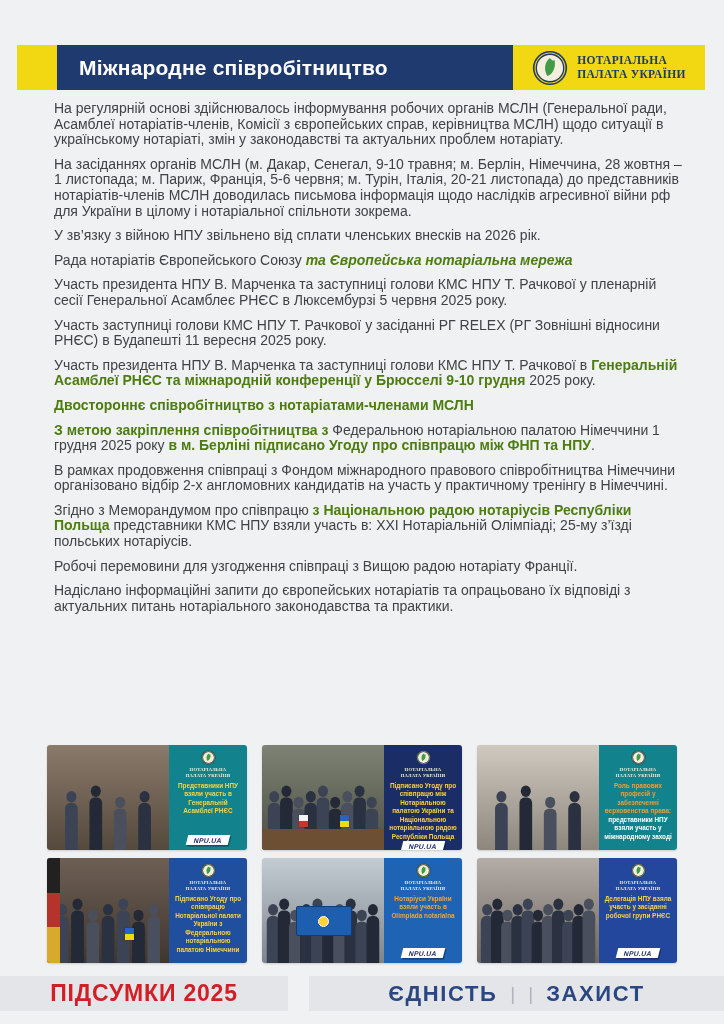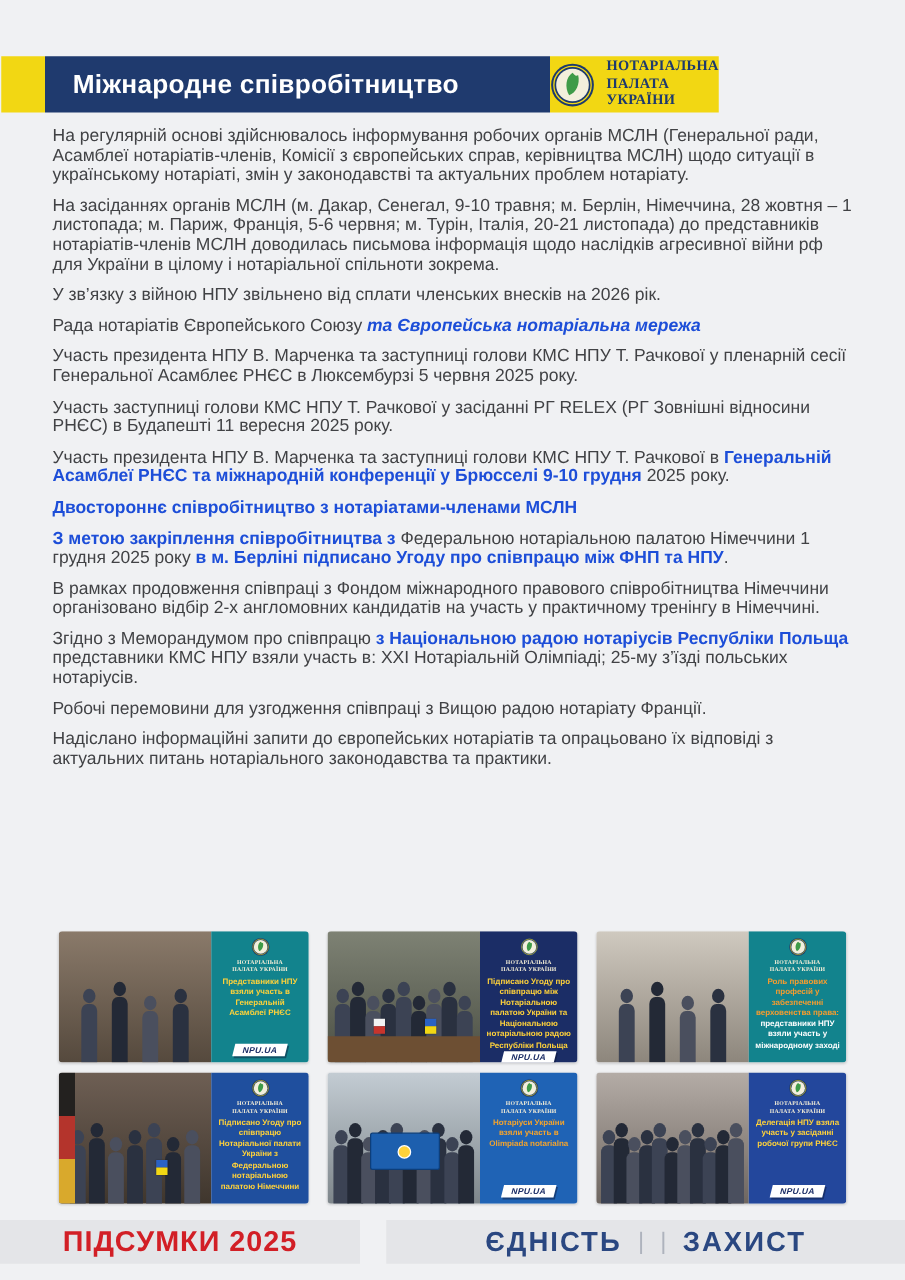--- a/index.html
+++ b/index.html
@@ -1,33 +1,33 @@
 <!DOCTYPE html>
 <html lang="uk"><head>
 <meta charset="utf-8">
 <style>
   html,body{margin:0;padding:0;width:724px;height:1024px;background:#f0f1f3;
     font-family:"Liberation Sans",sans-serif;overflow:hidden;position:relative}
   .page{position:absolute;inset:0}
 
   
-  .header-band{position:absolute;top:45px;left:1px;width:574px;height:45px;display:flex}
+  .header-band{position:absolute;top:45px;left:17px;width:688px;height:45px;display:flex}
   .hb-yellow-left{width:40px;background:#f2d713}
   .hb-navy{width:456px;background:#1f3a6e;display:flex;align-items:center;padding-left:22px;box-sizing:border-box}
   .hb-title{color:#ffffff;font-weight:700;font-size:21px;letter-spacing:.2px}
   .hb-yellow-right{flex:1;background:#f2d713;display:flex;align-items:center;justify-content:center;gap:9px}
   .logo-emblem{width:36px;height:36px;flex:0 0 auto;display:flex}
   .logo-text{color:#1d3a6e;font-family:"Liberation Serif",serif;font-weight:700;
     font-size:11.5px;line-height:1.18;letter-spacing:.3px}
 
   
   .body-text{position:absolute;top:101px;left:42px;width:642px;color:#414245;
     font-size:14px;line-height:15.6px}
-  .body-text p{margin:0 0 9px 0}
-  .b{font-weight:700;color:#1d4ed8}
+  .body-text p{margin:0 0 9px 12px}
+  .b{font-weight:700;color:#4d7c0f}
   .i{font-style:italic}
 
   
   .photo-grid{position:absolute;top:745px;left:47px;display:grid;
     grid-template-columns:repeat(3,200px);gap:8px 15px}
   .photo-card{width:200px;height:105px;border-radius:3px;overflow:hidden;display:flex;
     box-shadow:0 1px 2px rgba(0,0,0,.15)}
   .photo-scene{width:122px;position:relative;overflow:hidden}
   .photo-scene svg.people{position:absolute;bottom:0;left:0;width:100%;height:80%}
   .scene-table{position:absolute;bottom:0;left:0;right:0;height:20%;background:#6d4f33}

